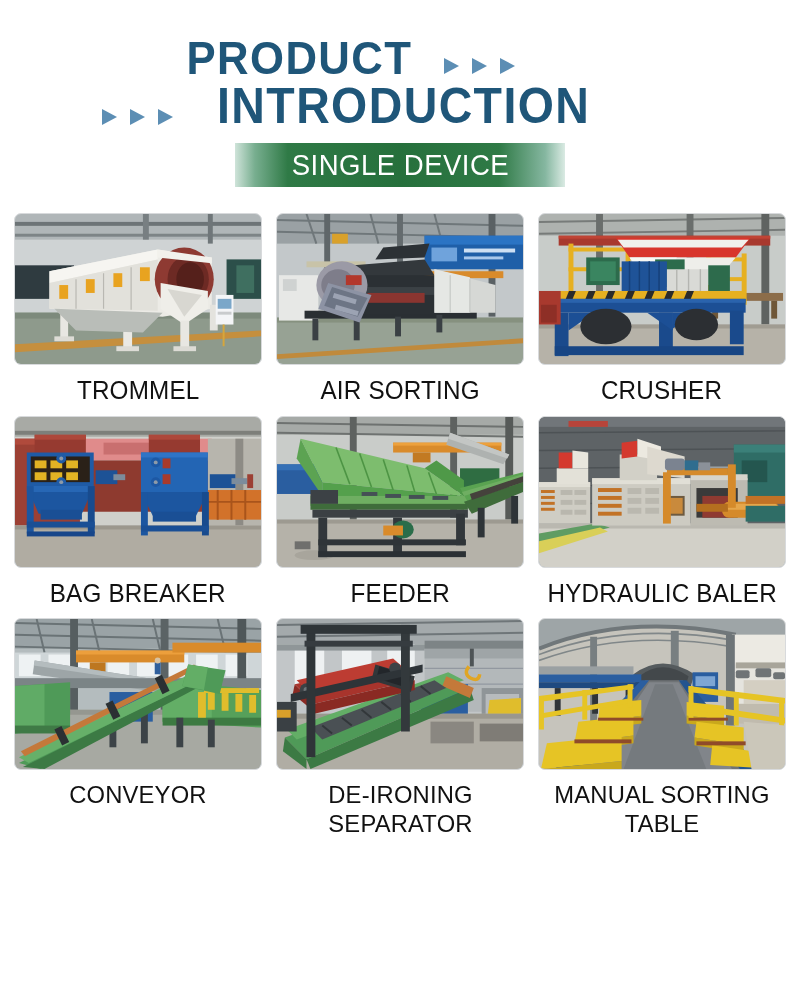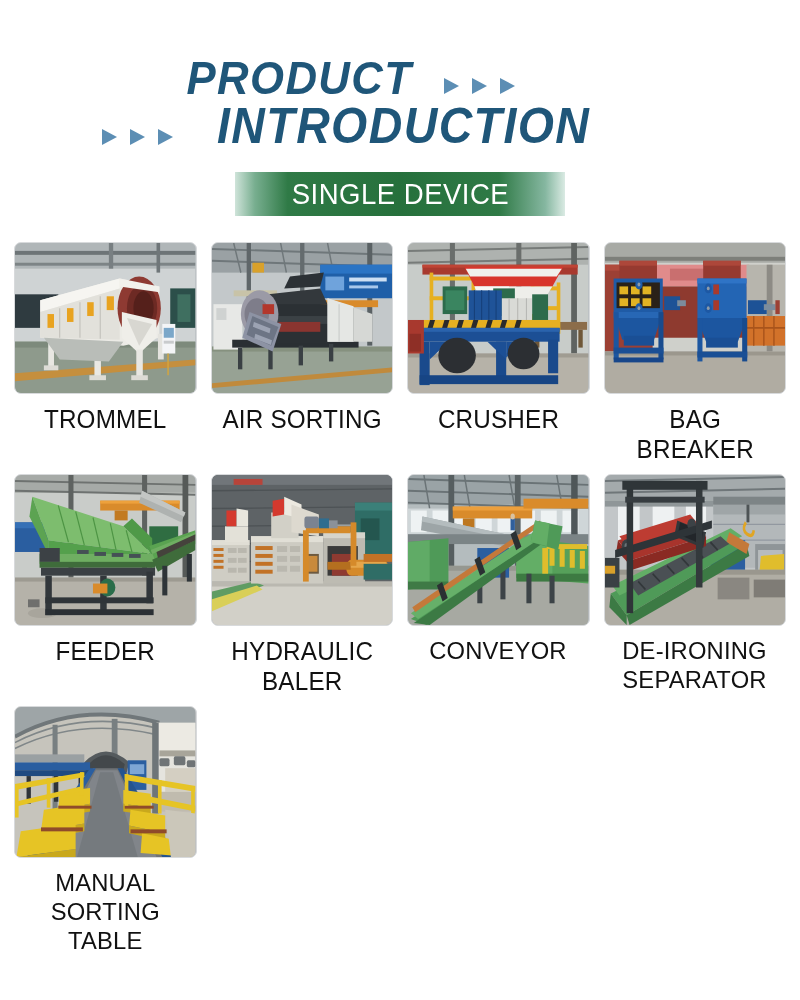--- a/index.html
+++ b/index.html
@@ -10,24 +10,23 @@
     height: 1000px;
     background: #ffffff;
     font-family: "Liberation Sans", sans-serif;
     overflow: hidden;
     position: relative;
   }
 
   
   .header {
     width: 704px;
-    padding-top: 54px;
+    padding-top: 34px;
     text-align: center;
     position: relative;
-    font-style: italic;
   }
   .title-line {
     position: relative;
     display: block;
     height: 48px;
     line-height: 48px;
     white-space: nowrap;
   }
   .title-text {
     font-family: "Liberation Sans Narrow", "Liberation Sans", sans-serif;
@@ -48,21 +47,21 @@
     line-height: 0;
     position: relative;
   }
   .arrows.right { margin-left: 16px; top: -4px; }
   .arrows.left  { margin-right: 14px; top: -2px; }
   .arrows svg { display: inline-block; }
 
   
   .banner-wrap {
     width: 800px;
-    margin-top: 22px;
+    margin-top: 13px;
     display: flex;
     justify-content: center;
   }
   .banner {
     width: 330px;
     height: 44px;
     background: linear-gradient(to right,
        rgba(168,205,187,0.55) 0%,
        rgba(96,160,124,0.85) 6%,
        #2f7a46 16%,
@@ -82,21 +81,21 @@
     letter-spacing: 0.5px;
     transform: scaleX(0.95);
   }
 
   
   .grid {
     width: 800px;
     padding: 0 14px;
     margin-top: 26px;
     display: grid;
-    grid-template-columns: repeat(4, 1fr);
+    grid-template-columns: repeat(3, 1fr);
     column-gap: 14px;
     row-gap: 4px;
   }
   .cell {
     display: flex;
     flex-direction: column;
     align-items: center;
   }
   .photo {
     width: 100%;

